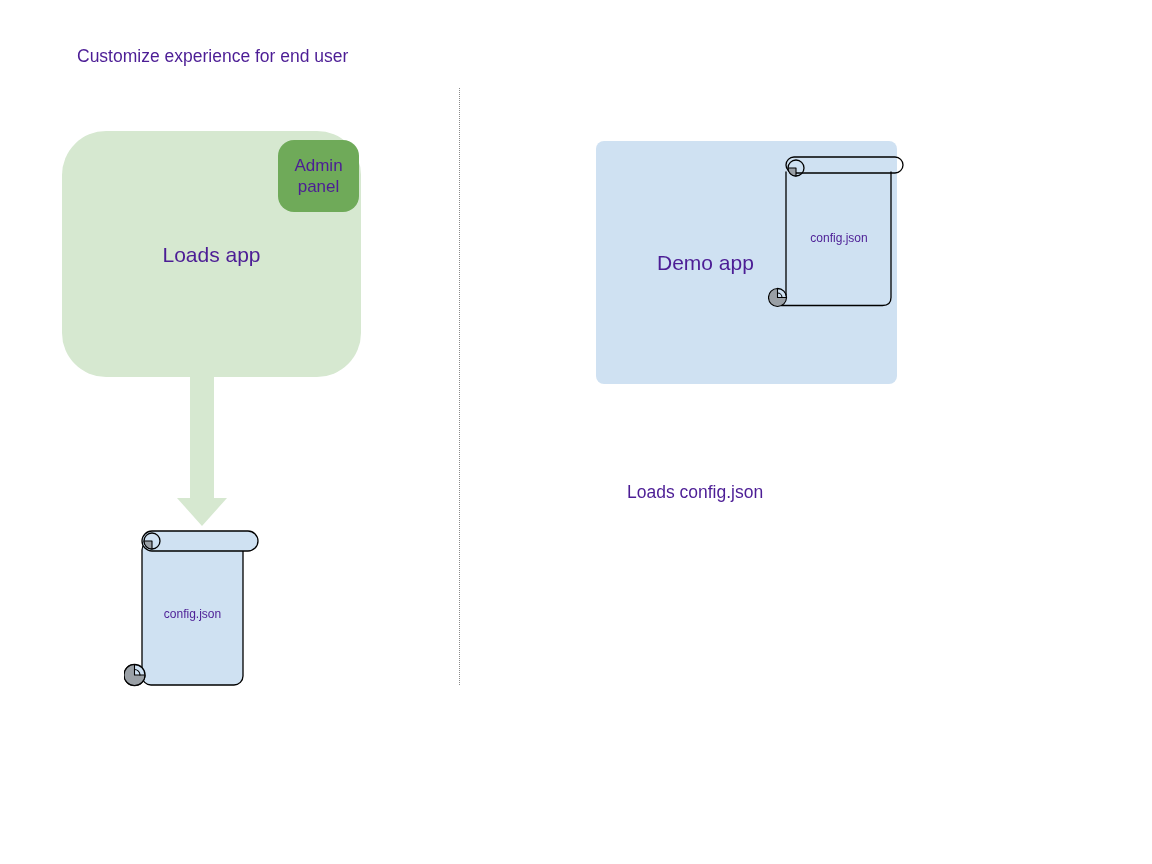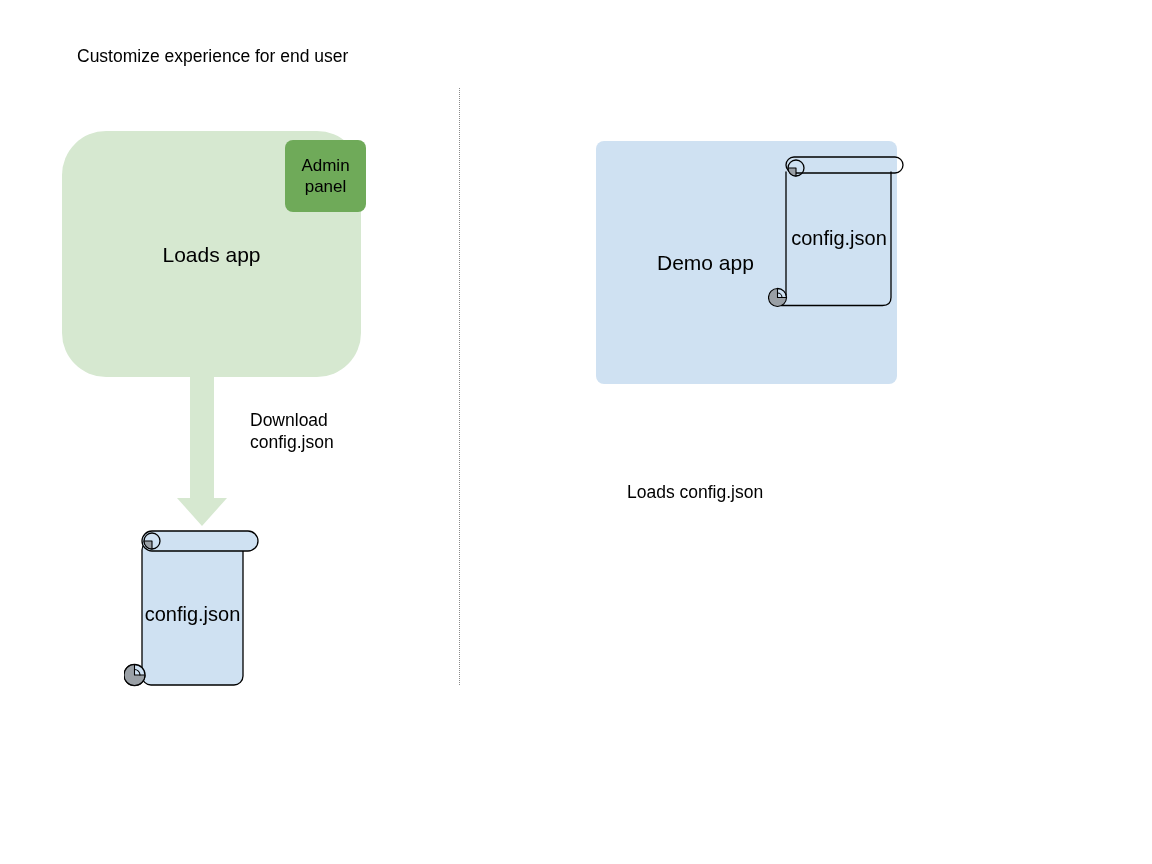--- a/index.html
+++ b/index.html
@@ -2,21 +2,21 @@
 <html><head>
 <meta charset="utf-8">
 <style>
   html, body { margin: 0; padding: 0; background: #ffffff; }
   .canvas {
     position: relative;
     width: 1152px;
     height: 864px;
     background: #ffffff;
     font-family: "Liberation Sans", sans-serif;
-    color: #000000;
+    color: #4c1d95;
     overflow: hidden;
   }
   .title { position: absolute; font-size: 17.5px; line-height: 21px; white-space: nowrap; }
   #title-left  { left: 77px;  top: 46px; }
   #title-right { left: 605px; top: 46px; }
 
   .divider {
     position: absolute;
     left: 459px; top: 88px;
     width: 0; height: 597px;
@@ -33,33 +33,32 @@
     left: 596px; top: 141px; width: 301px; height: 243px;
     background: #cfe1f2; border-radius: 8px;
   }
   .app-label { font-size: 21px; line-height: 25px; white-space: nowrap; }
   #demo-app .app-label { margin-left: 61px; }
 
   #admin-panel {
     position: absolute;
     left: 216px; top: 9px;
     width: 81px; height: 72px;
-    background: #6faa59; border-radius: 8px;
+    background: #6faa59; border-radius: 16px;
     display: flex; align-items: center; justify-content: center;
     text-align: center;
-    margin-left: 7px;
   }
   #admin-panel .panel-label { font-size: 17px; line-height: 21px; width: 60px; }
 
   .abs-svg { position: absolute; display: block; }
   #arrow-svg        { left: 170px; top: 376px; }
   #scroll-left-svg  { left: 124px; top: 528px; }
   #scroll-right-svg { left: 768px; top: 155px; }
 
-  .config-label { position: absolute; font-size: 20px; line-height: 18px; text-align: center; }
+  .config-label { position: absolute; font-size: 12px; line-height: 18px; text-align: center; }
   #config-left  { left: 142px; top: 605px; width: 101px; }
   #config-right { left: 787px; top: 229px; width: 104px; }
 
   #download-label {
     position: absolute; left: 250px; top: 409px;
     width: 96px; font-size: 17.5px; line-height: 22px;
   }
   #loads-label {
     position: absolute; left: 627px; top: 444px;
     font-size: 17.5px; line-height: 22px; white-space: nowrap; margin-top: 37px;
@@ -79,21 +78,20 @@
     <span class="app-label">Loads app</span>
     <div id="admin-panel">
       <span class="panel-label">Admin panel</span>
     </div>
   </div>
 
   <svg id="arrow-svg" class="abs-svg" width="64" height="152" viewBox="0 0 64 152">
     <polygon points="20,0 44,0 44,122 57,122 32,150 7,122 20,122" fill="#d6e8d0"></polygon>
   </svg>
 
-  <div id="download-label">Download config.json</div>
 
   <svg id="scroll-left-svg" class="abs-svg" width="140" height="160" viewBox="0 0 140 160" stroke-linejoin="round" stroke-linecap="round">
     <rect x="18" y="13" width="101" height="144" rx="9" stroke="#000" stroke-width="1.3" fill="#cfe1f2"></rect>
     <rect x="18" y="3" width="116" height="20" rx="10" ry="10" stroke="#000" stroke-width="1.3" fill="#cfe1f2"></rect>
     <circle cx="28" cy="13" r="8" stroke="#000" stroke-width="1.3" fill="#cfe1f2"></circle>
     <path d="M28 13 L20 13 A8 8 0 0 0 28 21 Z" stroke="#000" stroke-width="1.1" fill="#9aa0a6"></path>
     <circle cx="10.5" cy="147" r="10.5" stroke="#000" stroke-width="1.3" fill="#cfe1f2"></circle>
     <path d="M10.5 147 L10.5 136.5 A10.5 10.5 0 1 0 21 147 Z" stroke="#000" stroke-width="1.1" fill="#9aa0a6"></path>
     <path d="M10.5 141.5 A5.5 5.5 0 0 1 16 147" fill="none" stroke="#000" stroke-width="1.1"></path>
   </svg>

